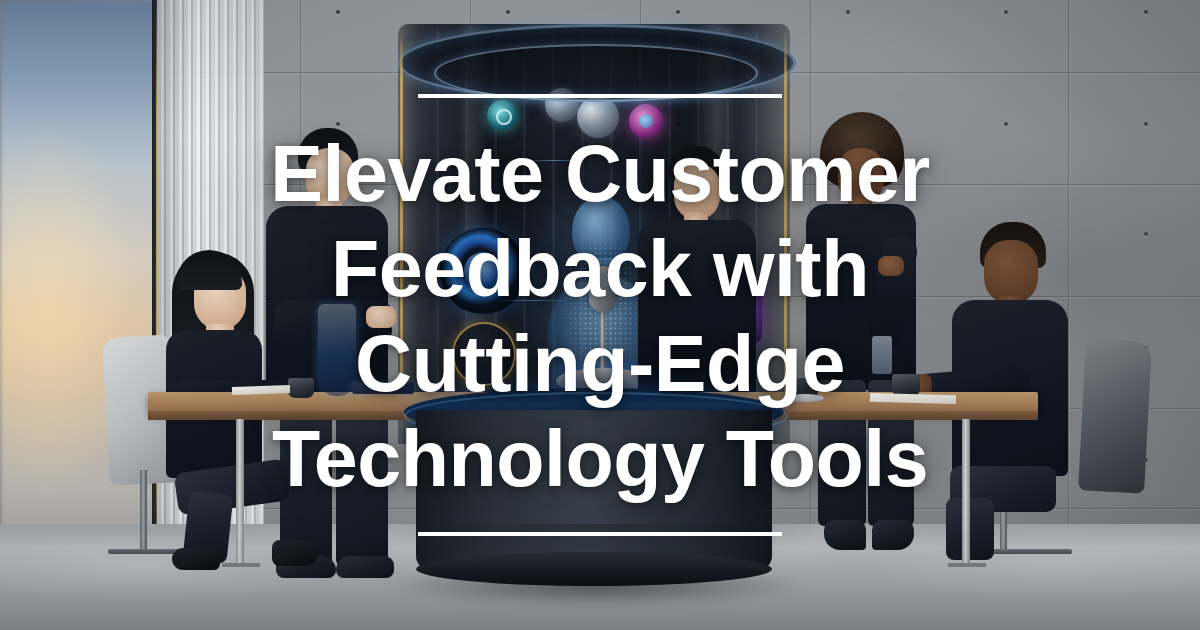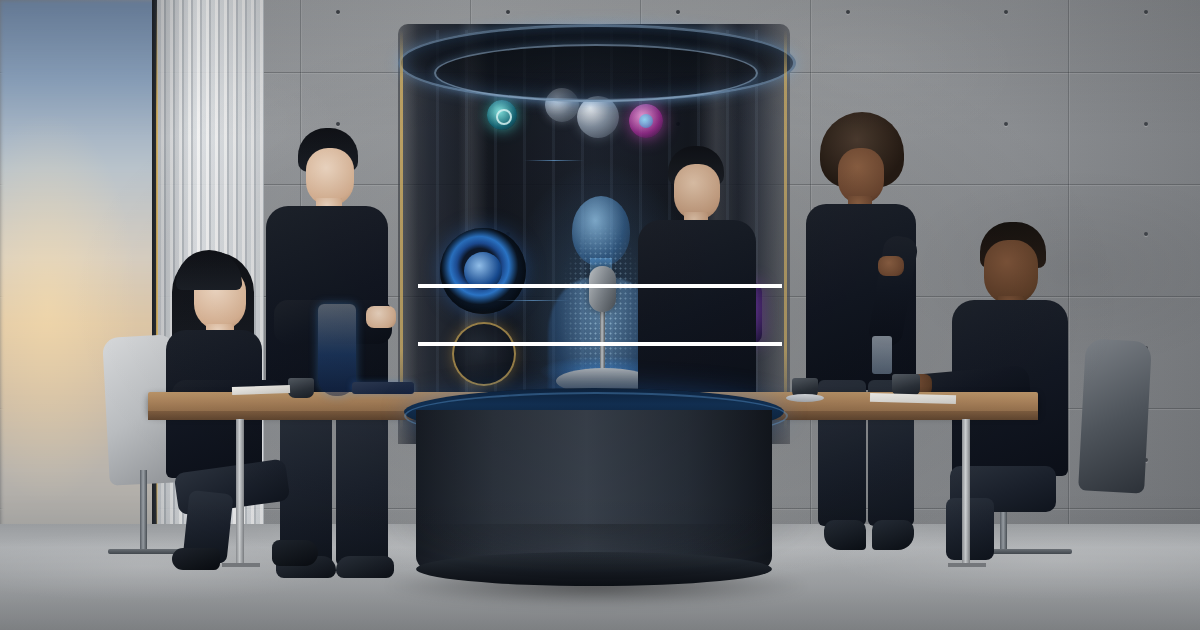--- a/index.html
+++ b/index.html
@@ -619,16 +619,20 @@
   <div class="layer ped-top"></div>
   <div class="layer ped-top-ring"></div>
   <div class="layer ped-col"></div>
   <div class="layer ped-bottom"></div>
 
   <div class="layer floor-refl"></div>
   <div class="layer vignette"></div>
 
   <div class="layer headline-block">
     <div class="rule rule-top"></div>
+    <h1 class="headline">Elevate Customer
+Feedback with
+Cutting-Edge
+Technology Tools</h1>
     <div class="rule rule-bottom"></div>
   </div>
 
 </div>
 
 </body></html>

